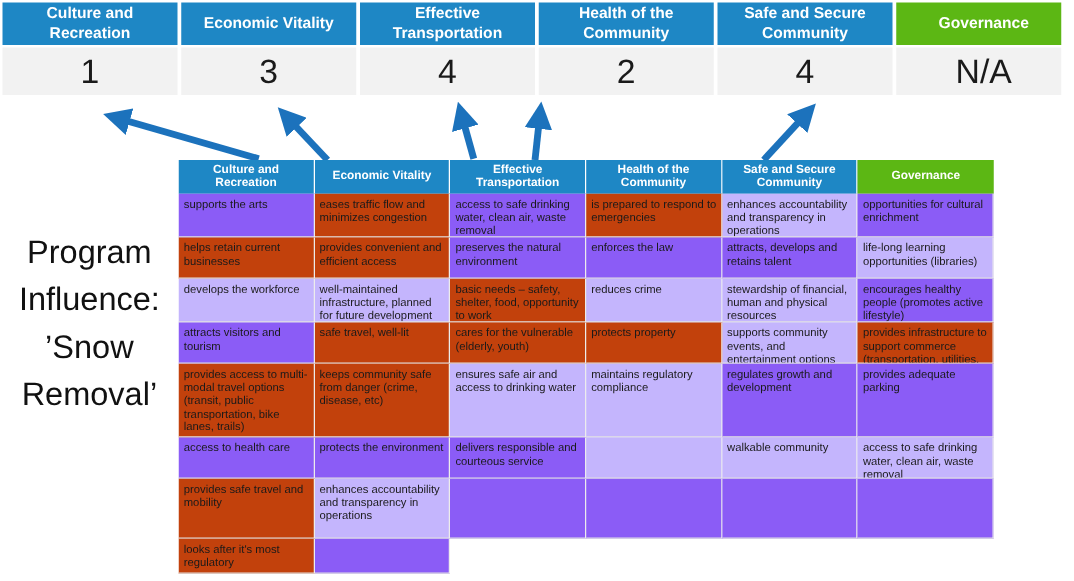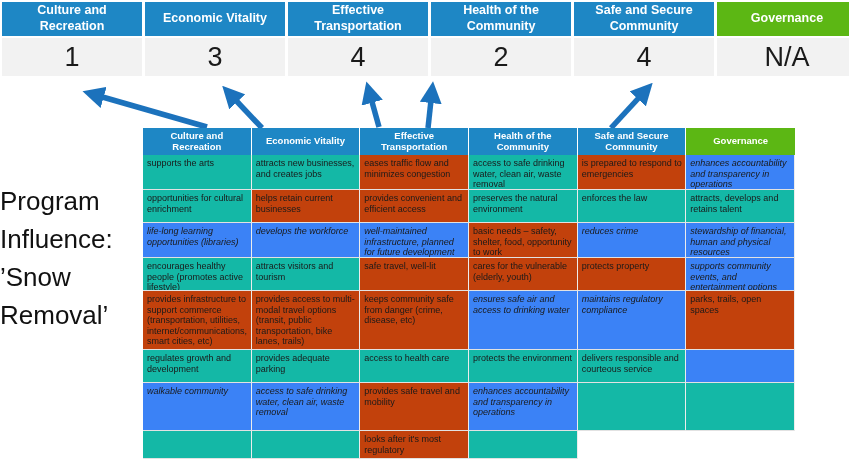--- a/index.html
+++ b/index.html
@@ -31,42 +31,42 @@
     flex:1 1 0; background:#F2F2F2; color:#1a1a1a; font-size:27px;
     display:flex; align-items:center; justify-content:center;
   }
 
   
   #arrow-layer { position:absolute; left:0; top:80px; width:859px; height:52px; }
 
   
   #program-label {
     position:absolute; left:0px; top:182px; width:143px;
-    font-size:26px; line-height:38px; text-align:left; color:#111;
+    font-size:26px; line-height:38px; text-align:center; color:#111;
   }
 
   
   #matrix {
     position:absolute; left:143px; top:128px; width:652px;
     display:grid; grid-template-columns:repeat(6, 1fr);
     grid-template-rows:27px 35px 33px 35px 33px 59px 33px 48px 28px;
   }
   .mh {
     background:#1E87C5; color:#fff; font-weight:bold; font-size:9.5px;
     line-height:1.15; text-align:center; display:flex; align-items:center;
     justify-content:center; padding:1px 2px; border-right:1px solid #fff;
   }
   .mh.green { background:#5CB714; border-right:none; }
   .mc {
     font-size:9px; line-height:1.18; color:#1a1a1a; padding:3px 3px 2px 4px;
     border-right:1px solid #ECECEC; border-bottom:1px solid #E2E2E2;
     overflow:hidden;
   }
-  .mc.bg-w { background:#14b8a6; }
-  .mc.bg-g { background:#3b82f6;font-style:italic; }
+  .mc.bg-w { background:#8b5cf6; }
+  .mc.bg-g { background:#c4b5fd; }
   .mc.bg-y { background:#c2410c; }
 </style>
 </head>
 <body>
 
 <div id="stage">
 
   <div id="summary-header">
       <div class="th-cell">Culture and Recreation</div>
       <div class="th-cell">Economic Vitality</div>
@@ -101,21 +101,20 @@
   <div id="program-label">Program Influence: ’Snow Removal’</div>
 
   <div id="matrix">
       <div class="mh">Culture and Recreation</div>
       <div class="mh">Economic Vitality</div>
       <div class="mh">Effective Transportation</div>
       <div class="mh">Health of the Community</div>
       <div class="mh">Safe and Secure Community</div>
       <div class="mh green">Governance</div>
       <div class="mc bg-w">supports the arts</div>
-      <div class="mc bg-w">attracts new businesses, and creates jobs</div>
       <div class="mc bg-y">eases traffic flow and minimizes congestion</div>
       <div class="mc bg-w">access to safe drinking water, clean air, waste removal</div>
       <div class="mc bg-y">is prepared to respond to emergencies</div>
       <div class="mc bg-g">enhances accountability and transparency in operations</div>
       <div class="mc bg-w">opportunities for cultural enrichment</div>
       <div class="mc bg-y">helps retain current businesses</div>
       <div class="mc bg-y">provides convenient and efficient access</div>
       <div class="mc bg-w">preserves the natural environment</div>
       <div class="mc bg-w">enforces the law</div>
       <div class="mc bg-w">attracts, develops and retains talent</div>
@@ -129,21 +128,20 @@
       <div class="mc bg-w">attracts visitors and tourism</div>
       <div class="mc bg-y">safe travel, well-lit</div>
       <div class="mc bg-y">cares for the vulnerable (elderly, youth)</div>
       <div class="mc bg-y">protects property</div>
       <div class="mc bg-g">supports community events, and entertainment options</div>
       <div class="mc bg-y">provides infrastructure to support commerce (transportation, utilities, internet/communications, smart cities, etc)</div>
       <div class="mc bg-y">provides access to multi-modal travel options (transit, public transportation, bike lanes, trails)</div>
       <div class="mc bg-y">keeps community safe from danger (crime, disease, etc)</div>
       <div class="mc bg-g">ensures safe air and access to drinking water</div>
       <div class="mc bg-g">maintains regulatory compliance</div>
-      <div class="mc bg-y">parks, trails, open spaces</div>
       <div class="mc bg-w">regulates growth and development</div>
       <div class="mc bg-w">provides adequate parking</div>
       <div class="mc bg-w">access to health care</div>
       <div class="mc bg-w">protects the environment</div>
       <div class="mc bg-w">delivers responsible and courteous service</div>
       <div class="mc bg-g"></div>
       <div class="mc bg-g">walkable community</div>
       <div class="mc bg-g">access to safe drinking water, clean air, waste removal</div>
       <div class="mc bg-y">provides safe travel and mobility</div>
       <div class="mc bg-g">enhances accountability and transparency in operations</div>

